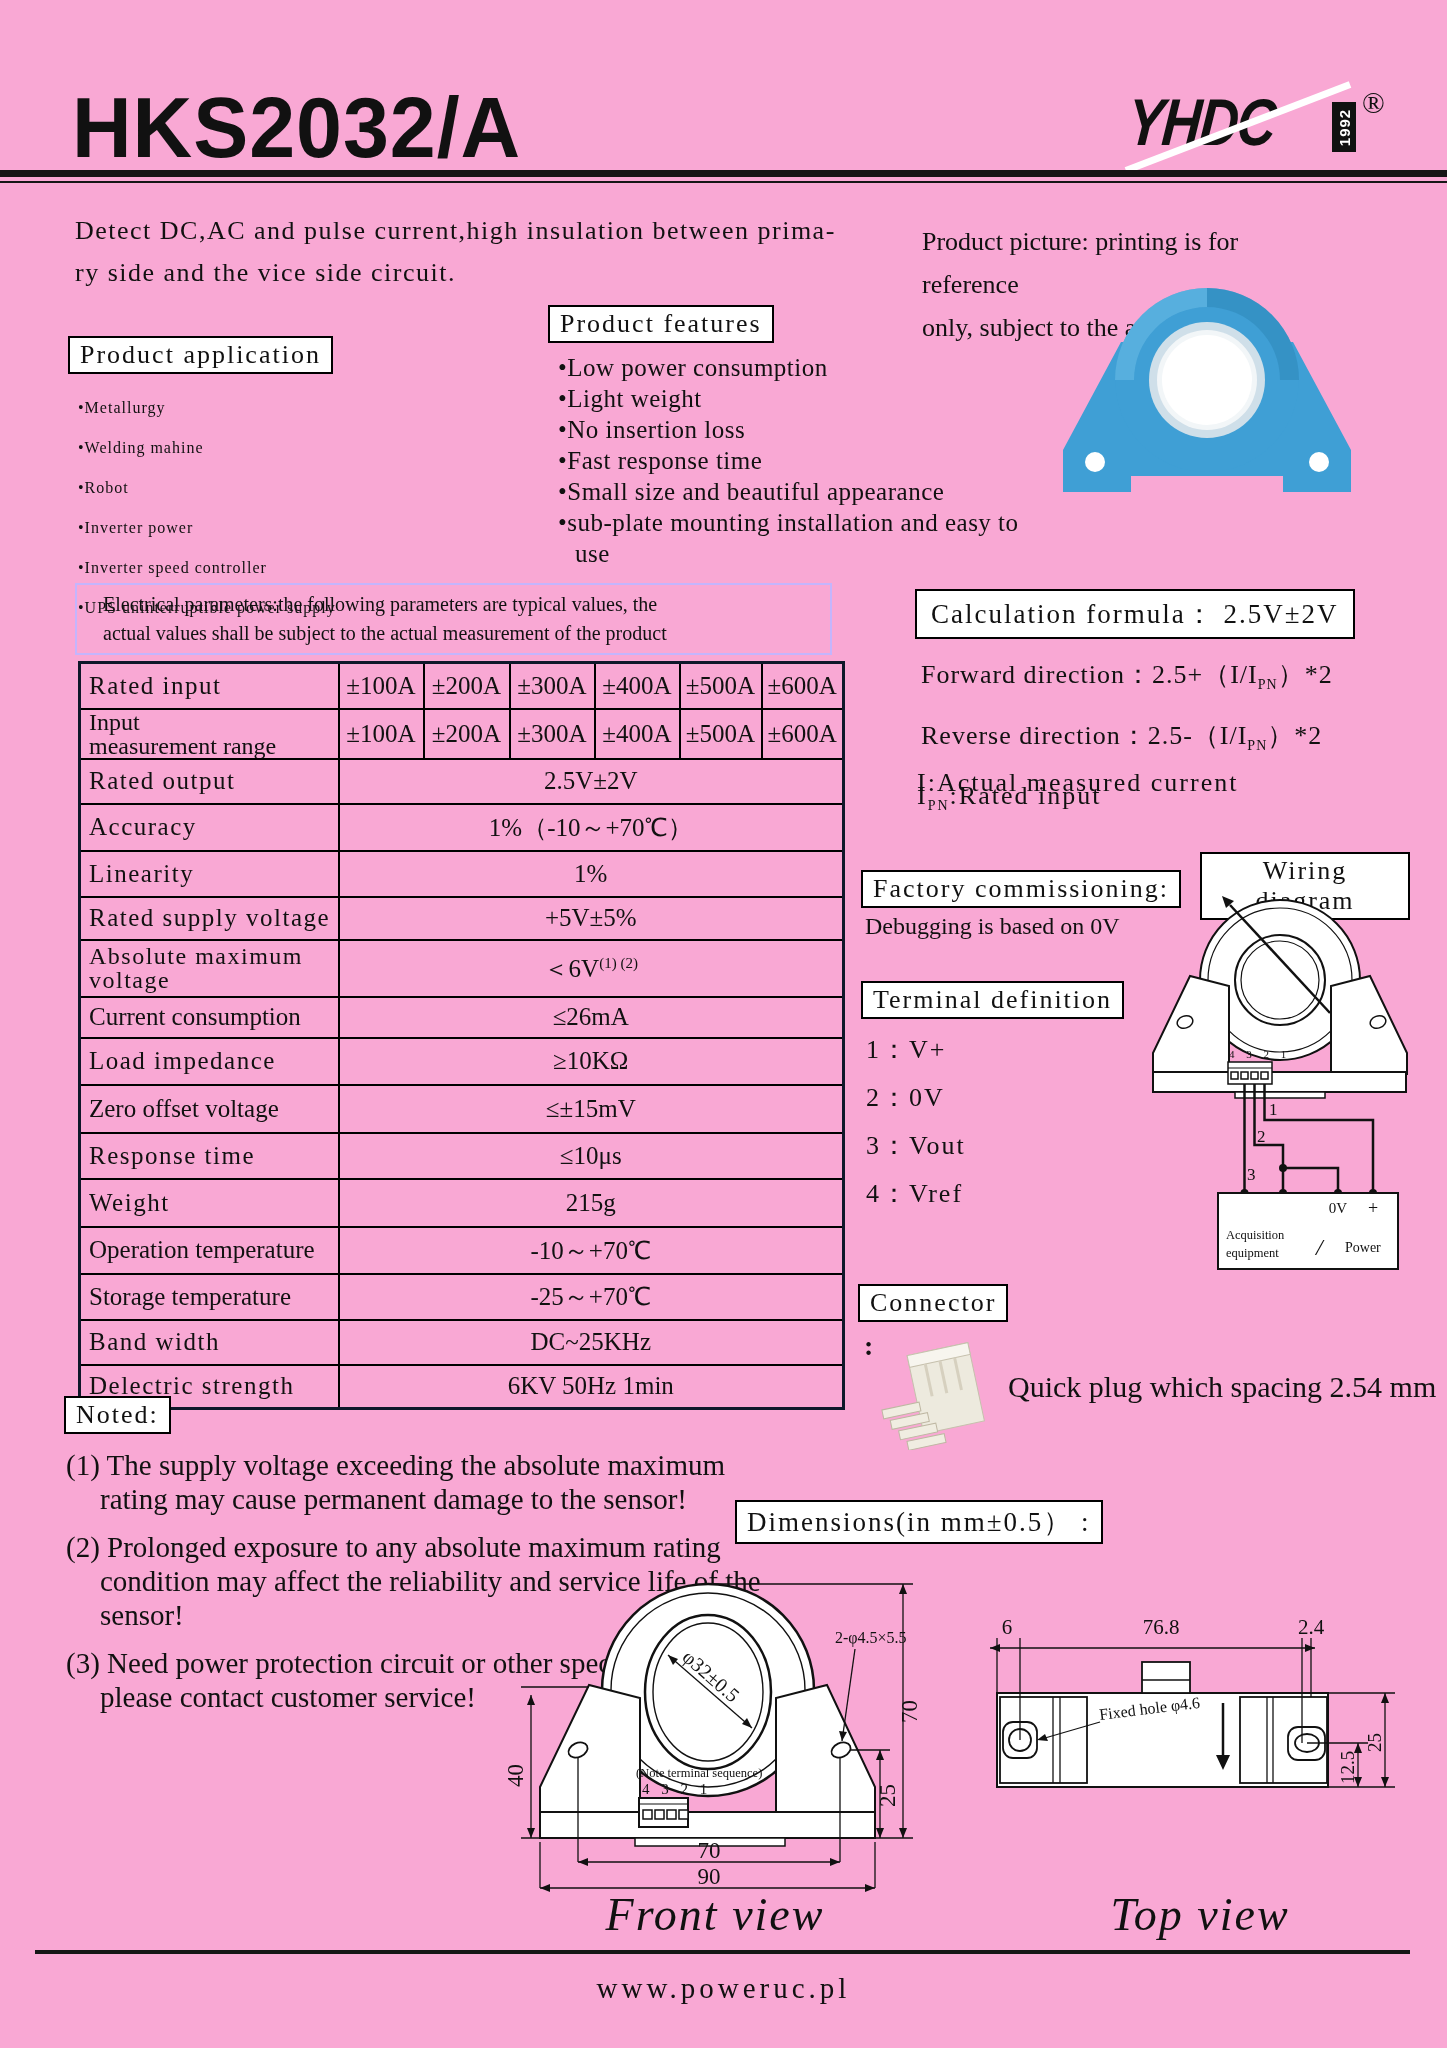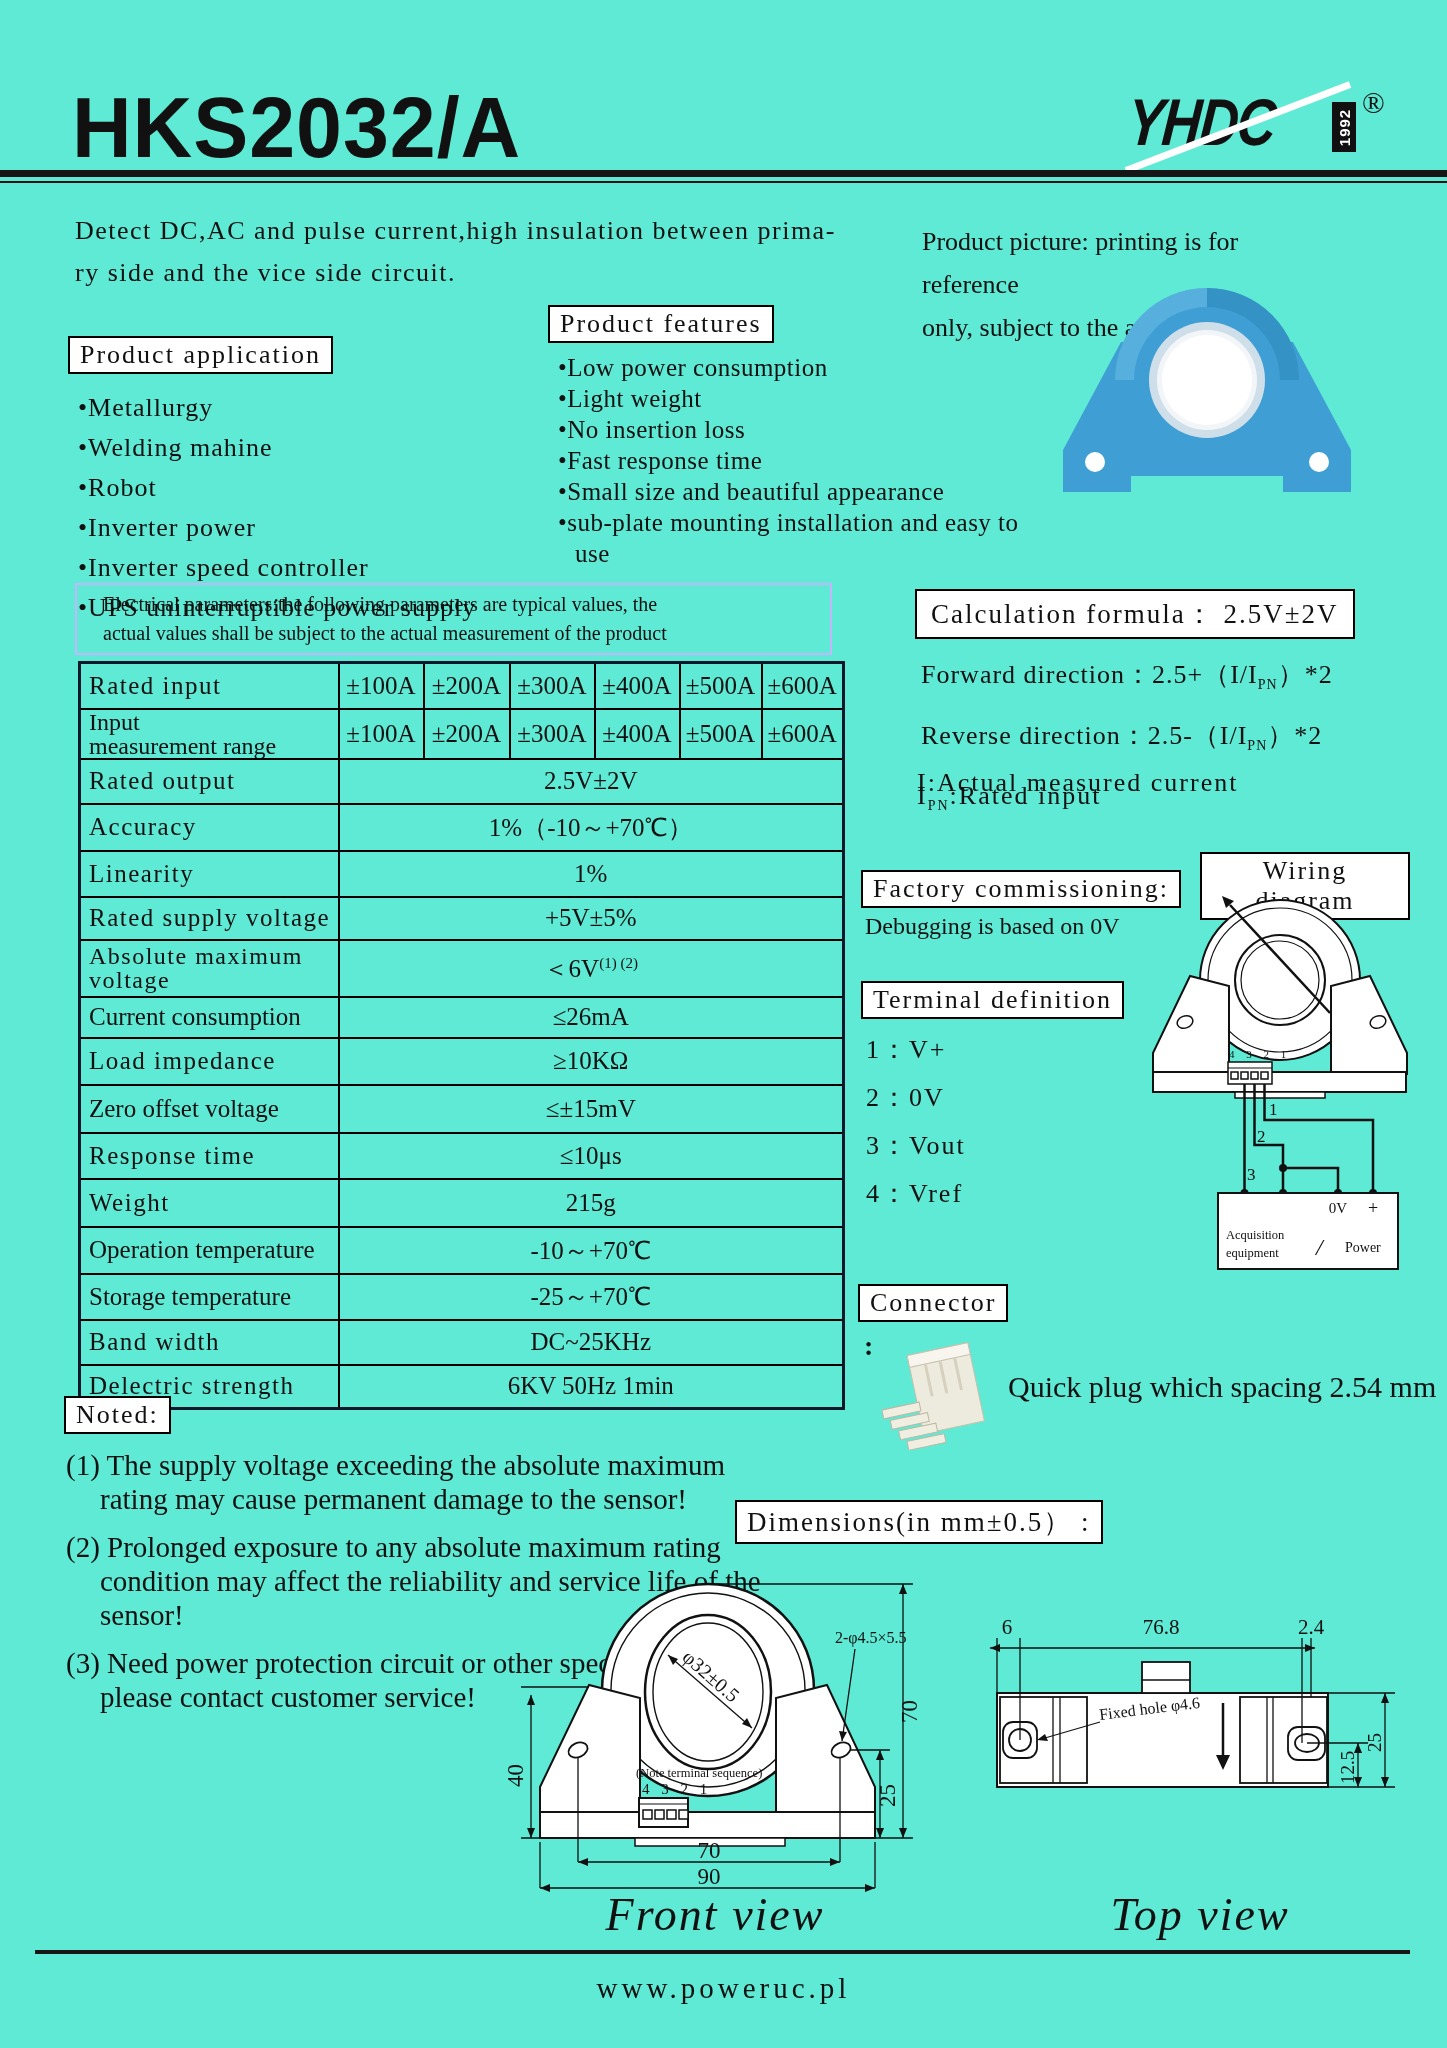--- a/index.html
+++ b/index.html
@@ -1,16 +1,16 @@
 <!DOCTYPE html>
 <html><head>
 <meta charset="utf-8">
 <style>
   html,body{margin:0;padding:0;background:#888;}
-  #page{position:relative;width:1447px;height:2048px;background:#5eead4;
+  #page{position:relative;width:1447px;height:2048px;background:#f9a8d4;
         font-family:"Liberation Serif",serif;color:#111;overflow:hidden;}
   .abs{position:absolute;}
   
   #title{left:72px;top:78px;font-size:86px;font-weight:bold;font-family:"Liberation Sans",sans-serif;
          letter-spacing:1px;transform:scaleX(.96);transform-origin:left;}
   #logo{left:1128px;top:98px;width:300px;height:64px;}
   #logo-text{position:absolute;left:0;top:-14px;font-family:"Liberation Sans",sans-serif;
              font-weight:900;font-style:italic;font-size:66px;letter-spacing:-2px;
              transform:scaleX(.82) skewX(-6deg);transform-origin:left;}
   #logo-slash{position:absolute;left:-10px;top:26px;width:240px;height:7px;background:#fff;
@@ -21,21 +21,21 @@
   #logo-reg{position:absolute;left:234px;top:-12px;font-size:30px;}
   .rule1{left:0;top:170px;width:1447px;height:7px;background:#161616;}
   .rule2{left:0;top:181px;width:1447px;height:2px;background:#161616;}
   
   #intro{left:75px;top:210px;width:910px;font-size:26px;letter-spacing:1.5px;line-height:42px;}
   #pic-note{left:922px;top:220px;width:400px;font-size:26px;line-height:43px;}
   
   .boxtitle{display:inline-block;border:2px solid #000;padding:2px 10px;font-size:26px;letter-spacing:2px;background:#fff;}
   #app-title{left:68px;top:336px;}
   #feat-title{left:548px;top:305px;}
-  #app-list{left:78px;top:388px;font-size:26px;letter-spacing:1px;line-height:40px;}
+  #app-list{left:78px;top:388px;font-size:16px;letter-spacing:1px;line-height:40px;}
   #feat-list{left:558px;top:352px;width:480px;font-size:25px;letter-spacing:.5px;line-height:31px;}
   .li{padding-left:17px;text-indent:-17px;}
   
   #elec-note{left:75px;top:583px;width:701px;border:2px solid #c4b5fd;padding:5px 26px;
              font-size:20px;line-height:29px;}
   #spec-table{left:78px;top:661px;}
   #spec-table table{border-collapse:collapse;border:3px solid #0f172a;table-layout:fixed;width:764px;}
   #spec-table td{border:2px solid #000;font-size:25px;overflow:hidden;padding:0;}
   #spec-table td.lbl{padding-left:8px;letter-spacing:1.5px;}
   #spec-table td.tight{letter-spacing:0;}

